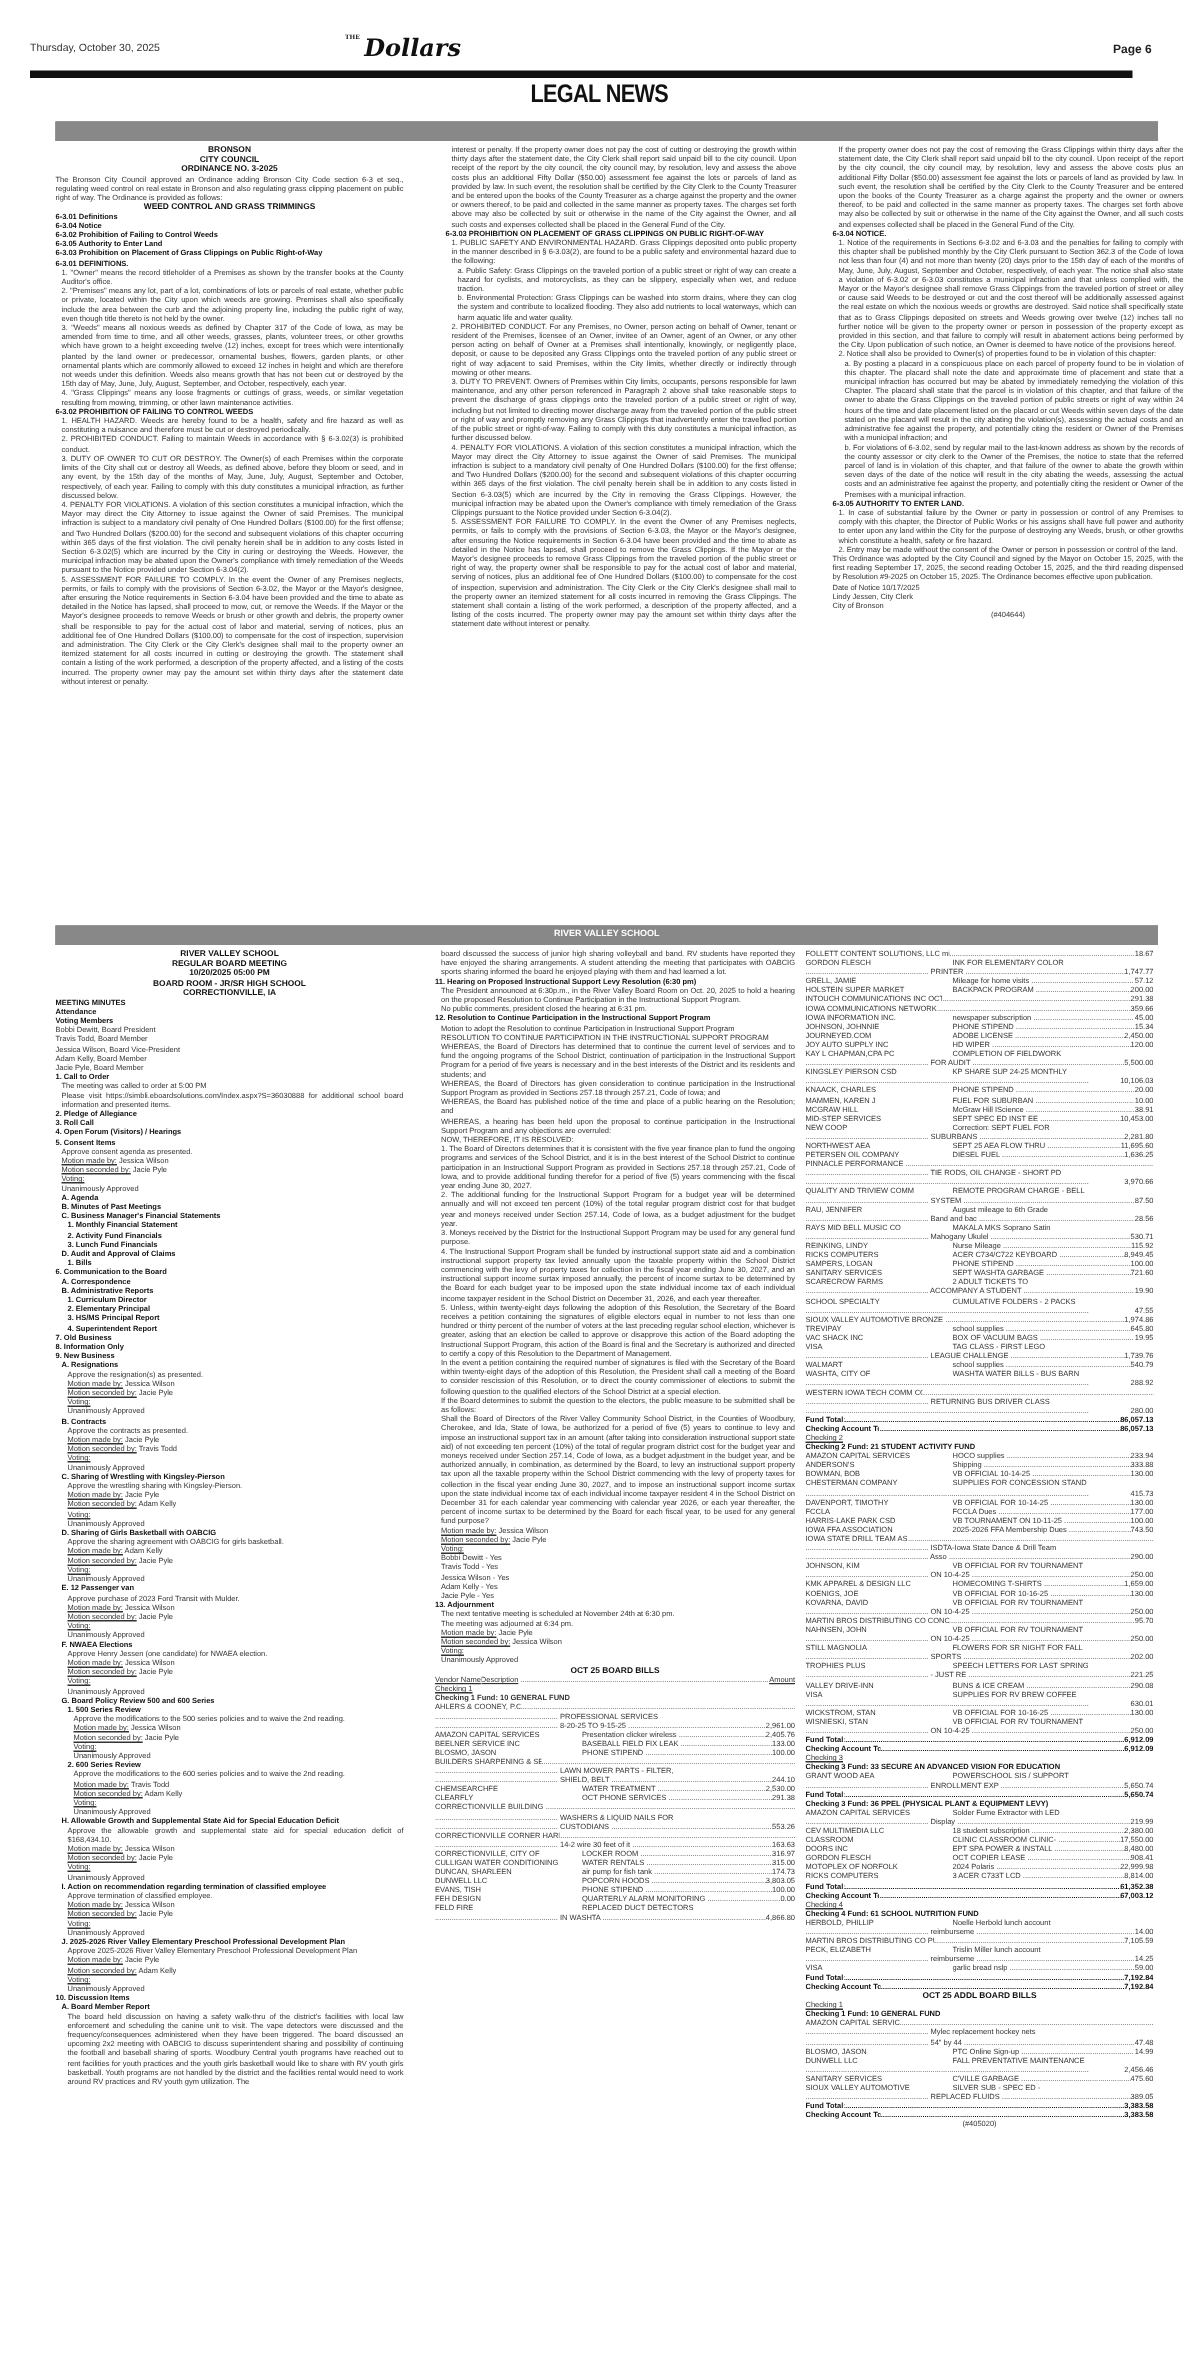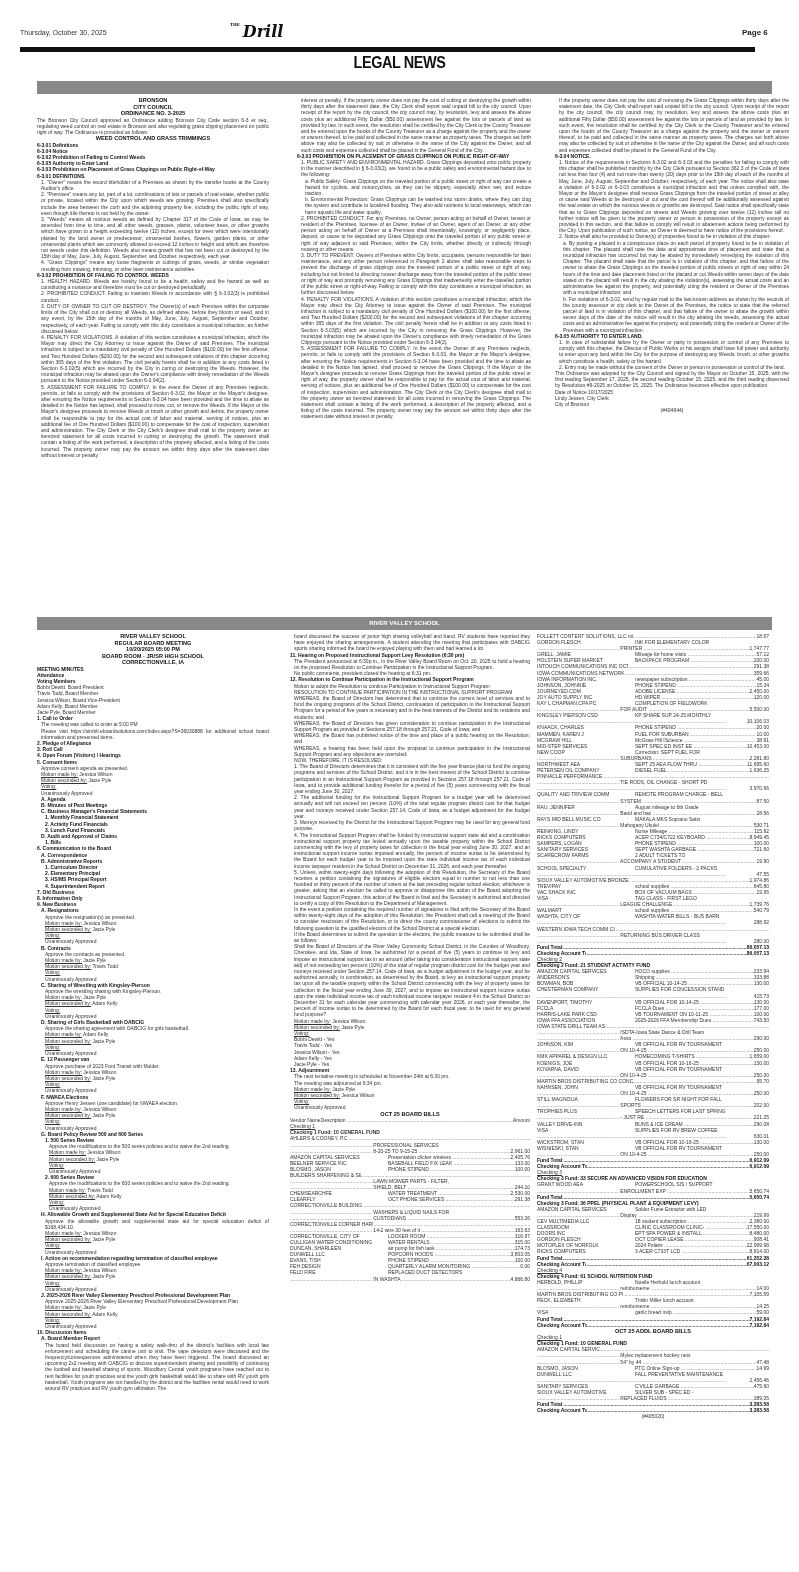--- a/index.html
+++ b/index.html
@@ -27,21 +27,21 @@
   .row .d::after { content: " ........................................................................................................................................"; }
   .row .a { flex: 0 0 auto; text-align: right; }
   .ledger { font-size: 5px; line-height: 6.1px; color: #333; }
   .ledger .b { color: #111; }
 </style>
 </head>
 <body>
 
 <div>
   <div class="mh-date">Thursday, October 30, 2025</div>
-  <div class="mh-logo"><small>THE</small><span>Drill</span></div>
+  <div class="mh-logo"><small>THE</small><span>Dollars</span></div>
   <div class="mh-page" style="right: auto; left: 742px;">Page 6</div>
   <div class="mh-rule" style="width: 735px;"></div>
   <div class="mh-title" style="width: 799px;">LEGAL NEWS</div>
 </div>
 
 <div class="section-bar" style="left: 37px; top: 81px; width: 735px;"></div>
 <div class="section-bar" style="left: 37px; top: 81px; width: 735px; background: rgb(136, 136, 136);">CITY OF BRONSON</div>
 <div class="section-bar" style="left: 37px; top: 81px; width: 735px;"></div>
 
 <div class="col" id="br-left" style="left:37px;top:97px;width:232px;">

